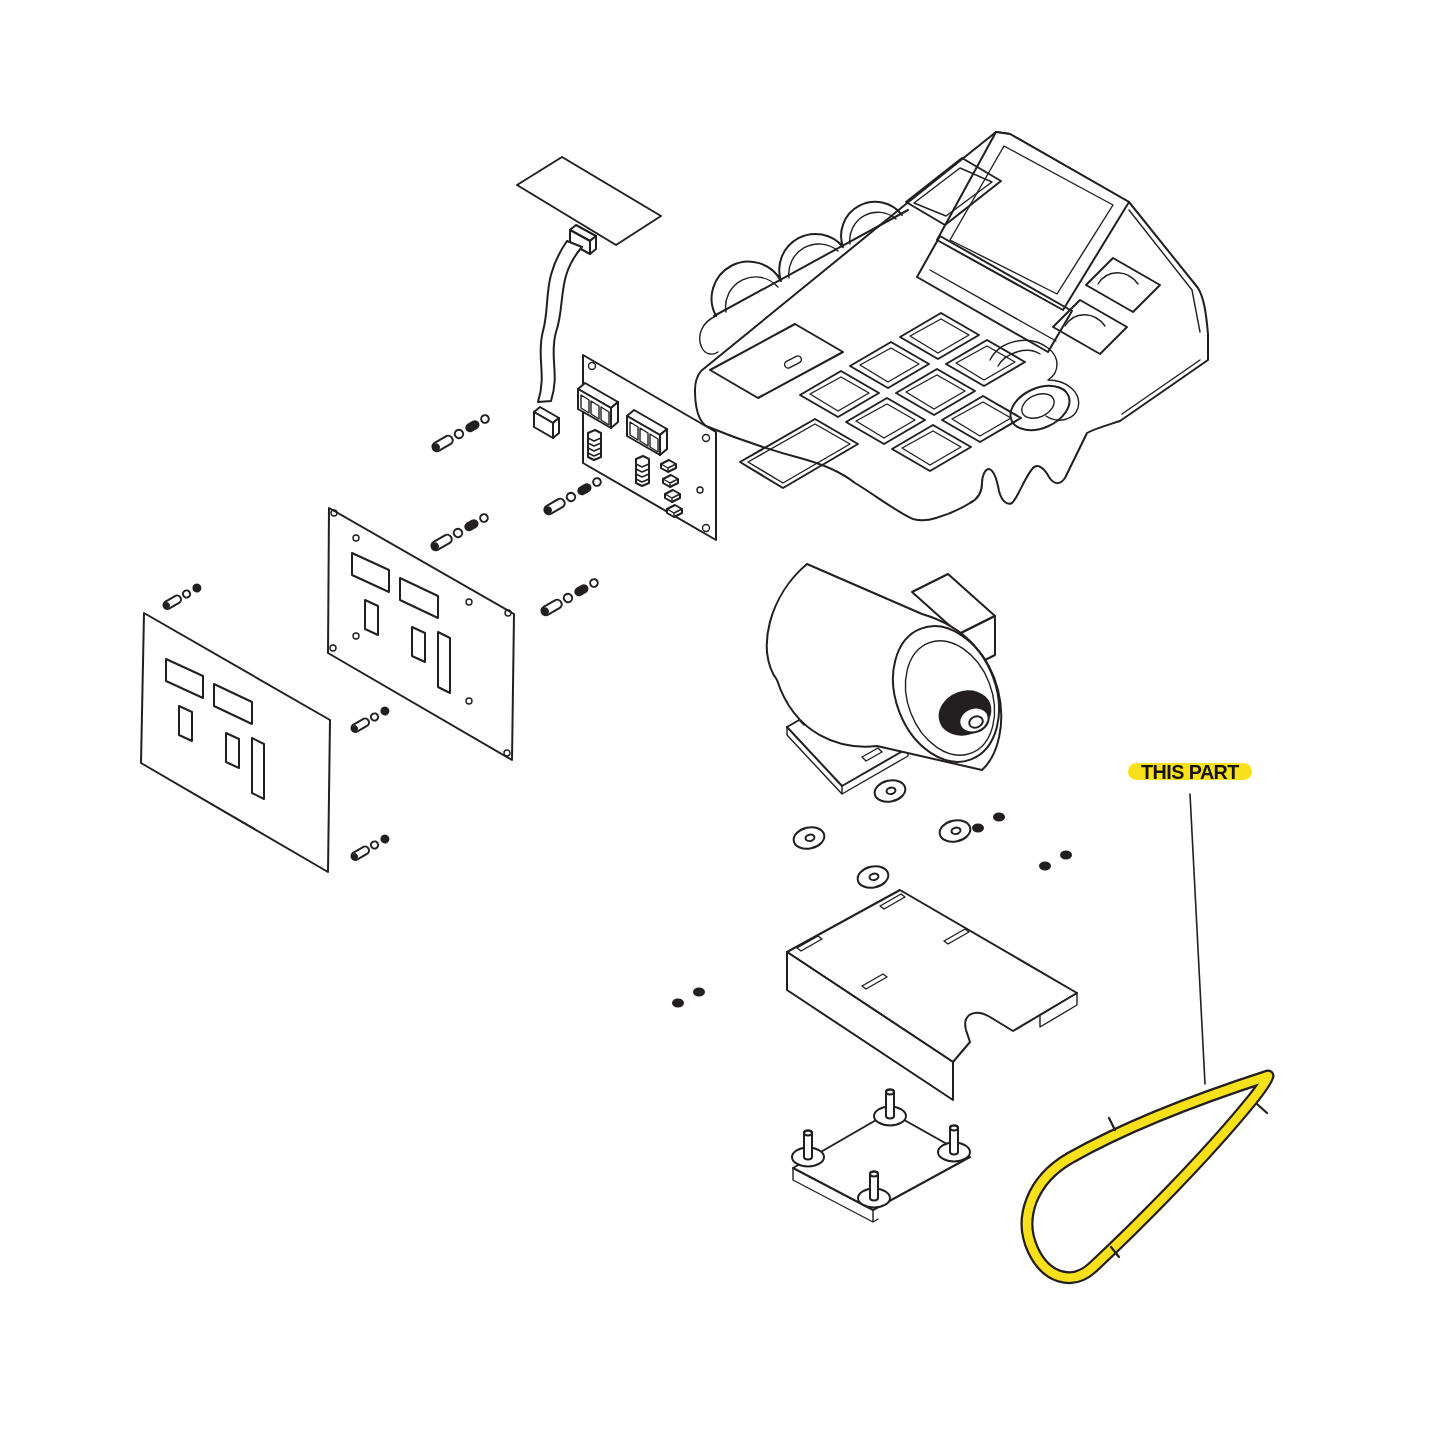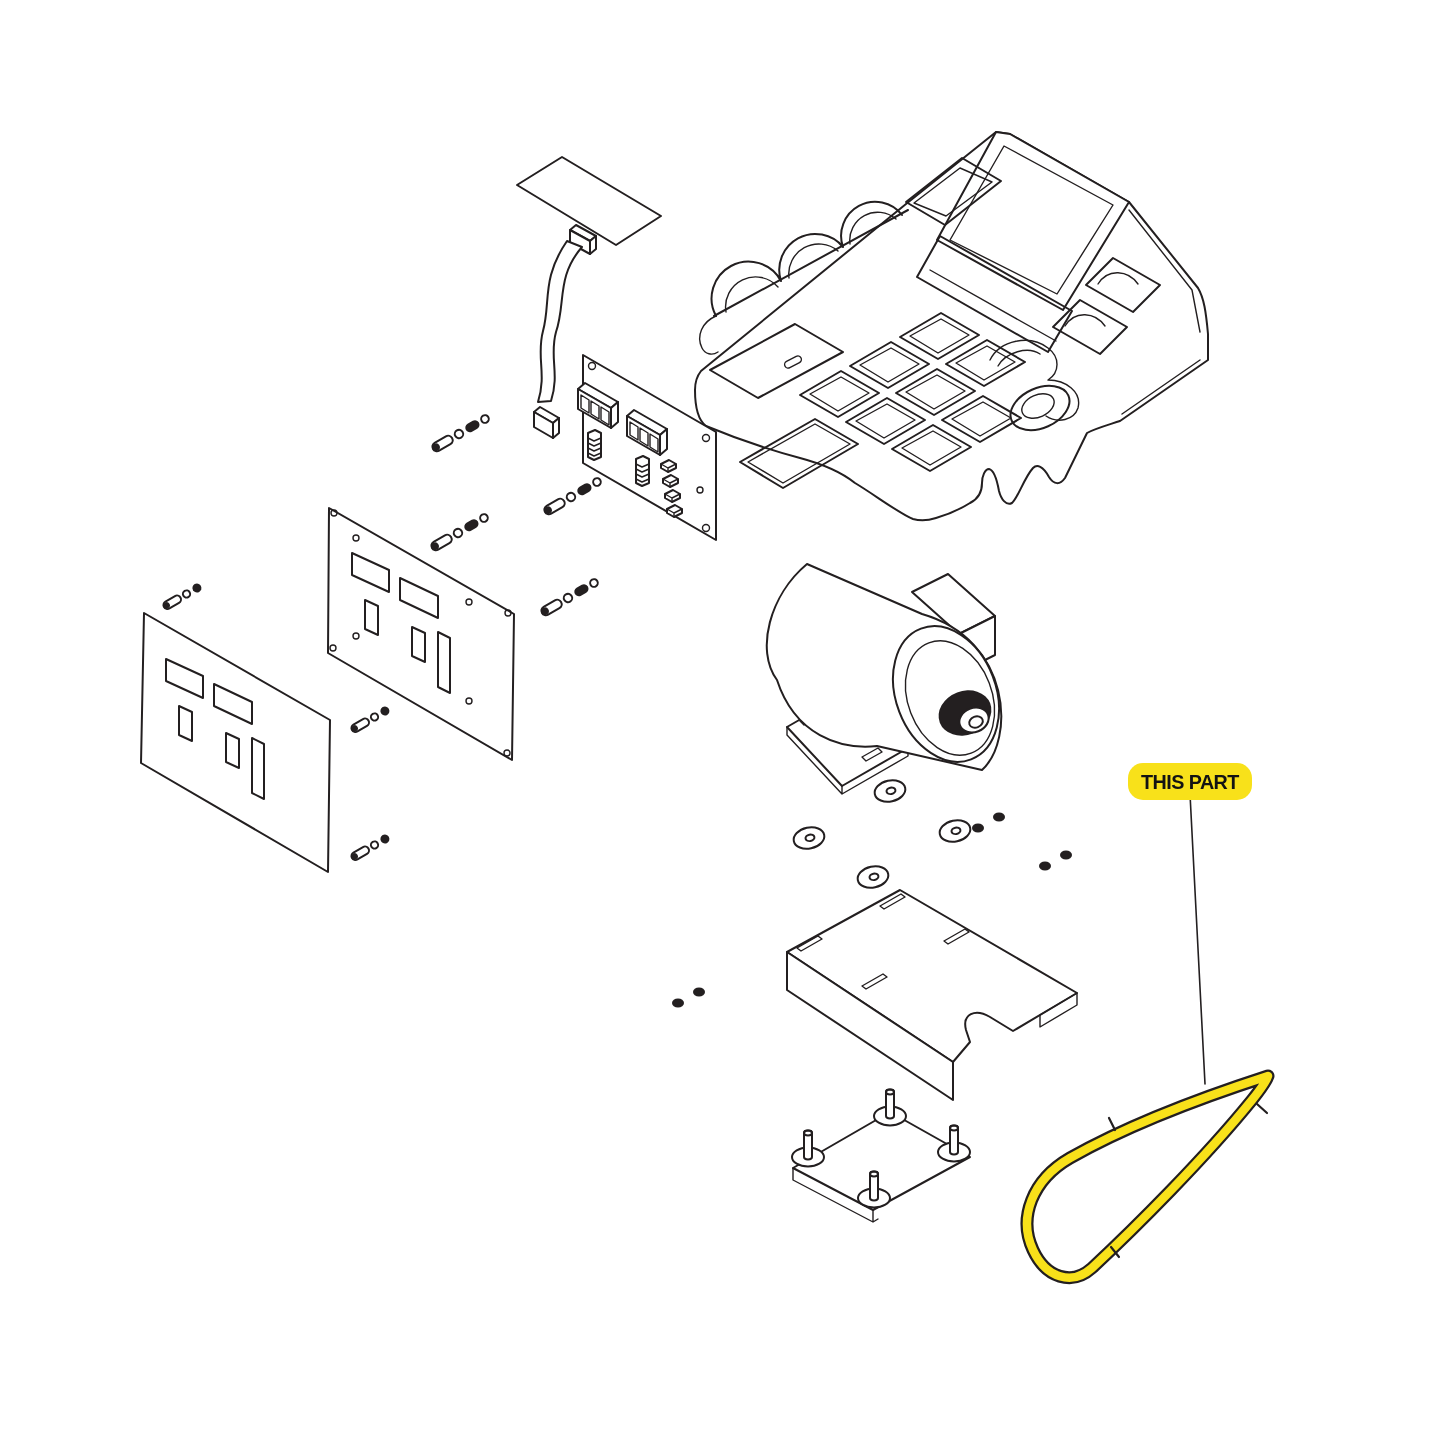--- a/index.html
+++ b/index.html
@@ -18,21 +18,21 @@
     fill:none;stroke:var(--line);stroke-width:2;stroke-linecap:round;stroke-linejoin:round;
   }
   #diagram .wf{fill:#fff;}
   #diagram .dk{fill:var(--line);stroke:none;}
   #diagram .thin{stroke-width:1.4;}
   #diagram .belt-outline{stroke-width:13;}
   #diagram .belt-band{stroke:var(--hl);stroke-width:8.5;}
   #diagram .tick{stroke-width:2.2;}
   #diagram .leader{stroke-width:1.6;}
   .callout{
-    position:absolute;left:1128px;top:763px;width:124px;height:37px;
+    position:absolute;left:1128px;top:763px;width:124px;height:17px;
     background:var(--hl);border-radius:15px;
     display:flex;align-items:center;justify-content:center;
   }
   .callout span{
     font-weight:bold;font-size:21px;color:var(--callout-text);
     letter-spacing:-0.6px;transform:scaleX(0.94);white-space:nowrap;
   }
 </style>
 </head>
 <body>

